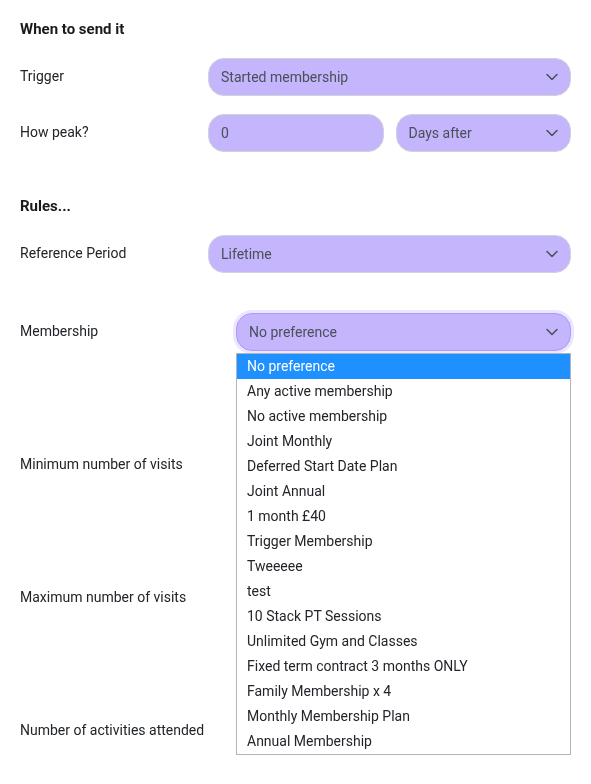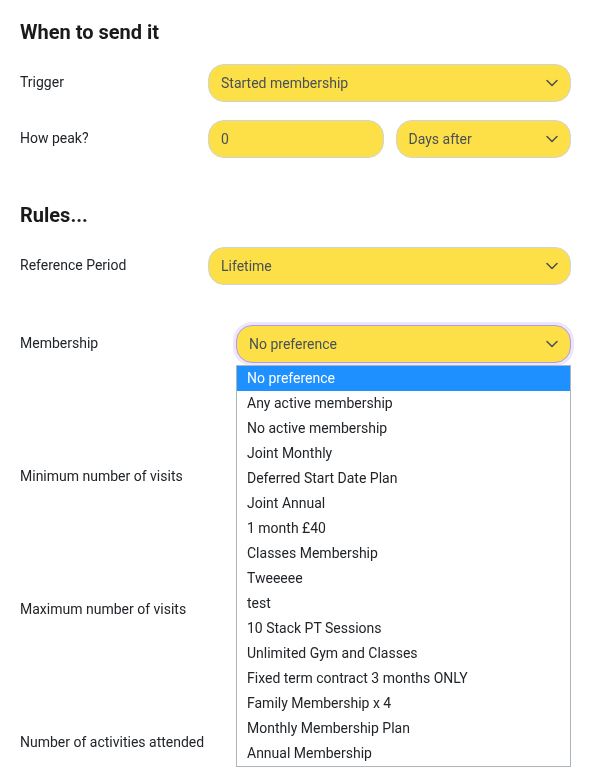--- a/index.html
+++ b/index.html
@@ -5,21 +5,21 @@
     * { box-sizing: border-box; margin: 0; padding: 0; }
     body {
       font-family: -apple-system, BlinkMacSystemFont, "Segoe UI", Roboto, Arial, sans-serif;
       font-size: 14px;
       color: #212529;
       background: #fff;
       width: 591px;
       padding: 20px;
     }
     h2.section-heading {
-      font-size: 20px;
+      font-size: 15px;
       font-weight: 700;
       margin-bottom: 20px;
       color: #1a1a1a;
     }
     .form-row {
       display: flex;
       align-items: flex-start;
       margin-bottom: 18px;
       min-height: 38px;
     }
@@ -31,21 +31,21 @@
       font-size: 14px;
       line-height: 1.3;
     }
     .form-controls {
       flex: 1;
       display: flex;
       gap: 12px;
       position: relative;
     }
     .select, .text-input {
-      background: #fde047;
+      background: #c4b5fd;
       border: 1px solid #ced4da;
       border-radius: 16px;
       height: 38px;
       padding: 0 12px;
       font-size: 14px;
       color: #495057;
       display: flex;
       align-items: center;
       position: relative;
     }
@@ -168,21 +168,21 @@
         </span>
       </div>
       <div class="dropdown-list" id="membership-dropdown">
           <div class="dropdown-item selected">No preference</div>
           <div class="dropdown-item">Any active membership</div>
           <div class="dropdown-item">No active membership</div>
           <div class="dropdown-item">Joint Monthly</div>
           <div class="dropdown-item">Deferred Start Date Plan</div>
           <div class="dropdown-item">Joint Annual</div>
           <div class="dropdown-item">1 month £40</div>
-          <div class="dropdown-item">Classes Membership</div>
+          <div class="dropdown-item">Trigger Membership</div>
           <div class="dropdown-item">Tweeeee</div>
           <div class="dropdown-item">test</div>
           <div class="dropdown-item">10 Stack PT Sessions</div>
           <div class="dropdown-item">Unlimited Gym and Classes</div>
           <div class="dropdown-item">Fixed term contract 3 months ONLY</div>
           <div class="dropdown-item">Family Membership x 4</div>
           <div class="dropdown-item">Monthly Membership Plan</div>
           <div class="dropdown-item">Annual Membership</div>
         </div>
     </div>

